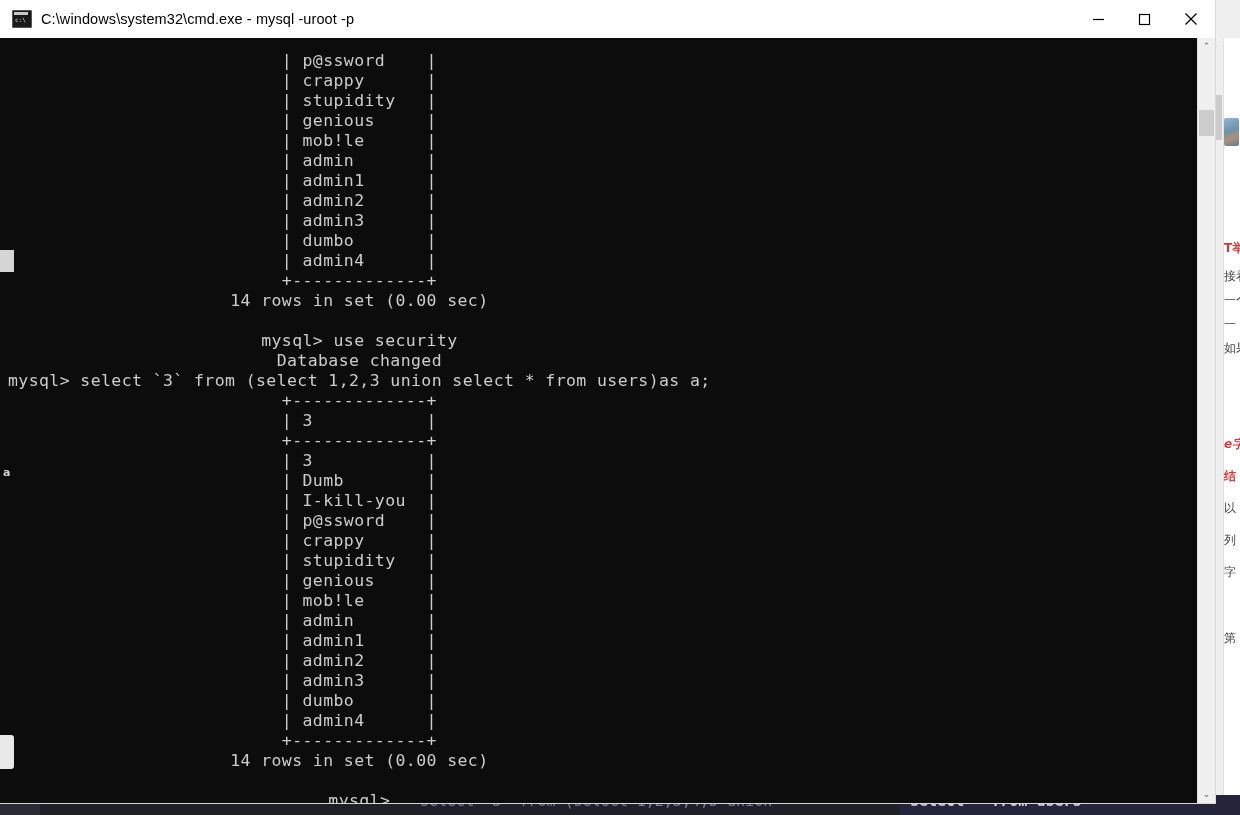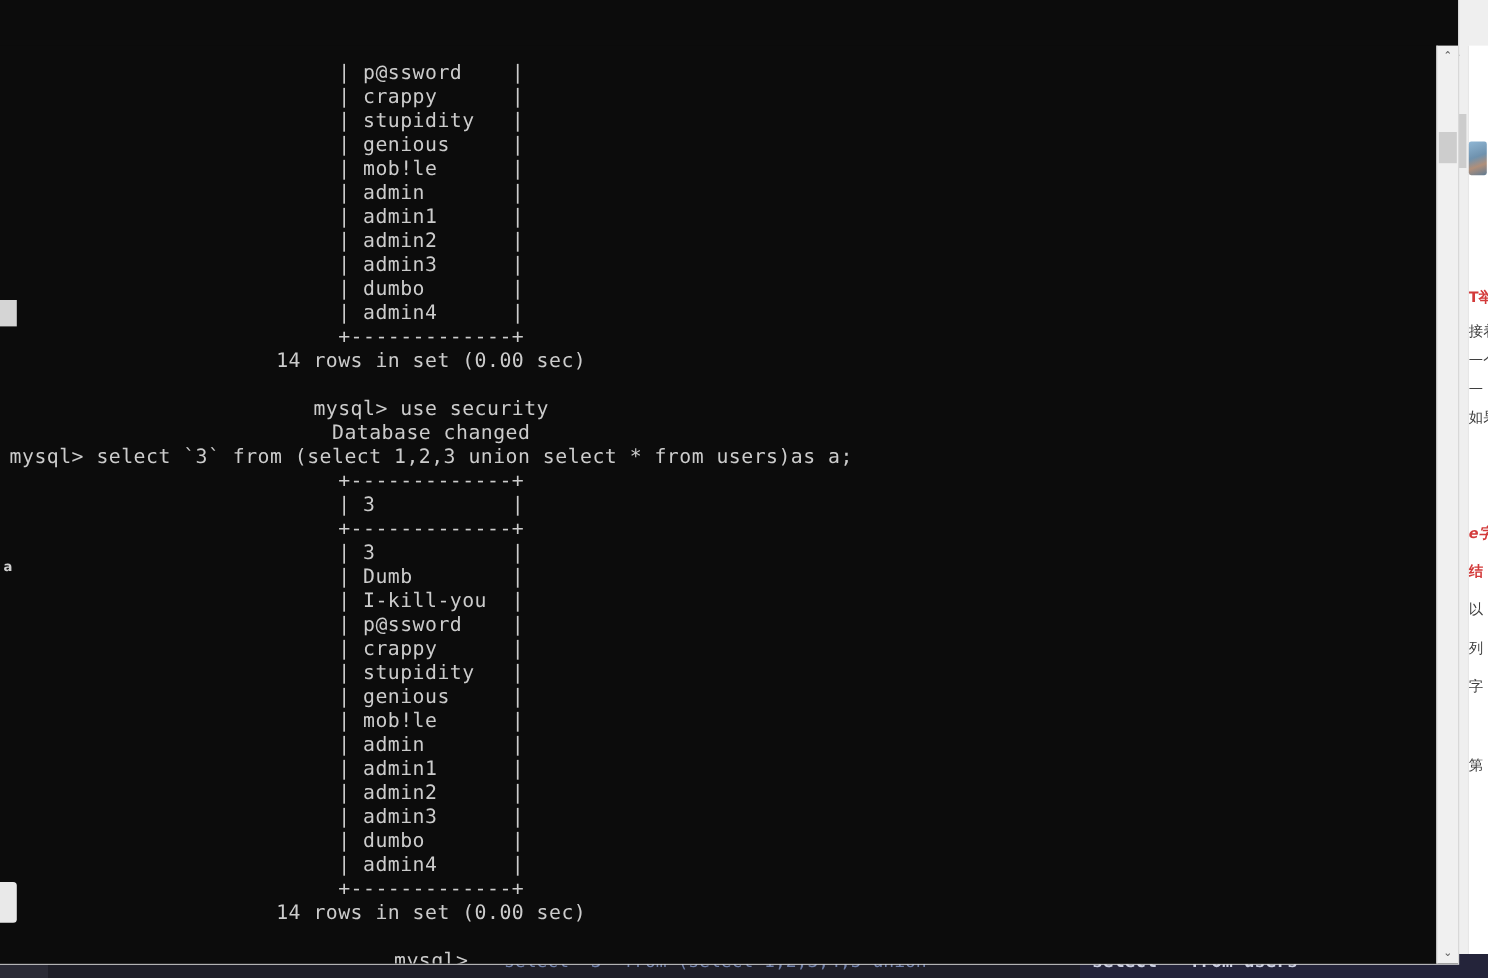--- a/index.html
+++ b/index.html
@@ -325,20 +325,42 @@
     <div class="bg-frag accent" style="top:436px;font-style:italic;">e字</div>
     <div class="bg-frag accent" style="top:468px;">结</div>
     <div class="bg-frag" style="top:500px;">以</div>
     <div class="bg-frag" style="top:532px;">列</div>
     <div class="bg-frag" style="top:564px;">字</div>
     <div class="bg-frag" style="top:630px;">第</div>
   </div>
 
   <div class="win">
 
+    <div class="titlebar">
+      <div class="tb-icon"></div>
+      <div class="tb-title">C:\windows\system32\cmd.exe - mysql  -uroot -p</div>
+      <div class="tb-spacer"></div>
+
+      <div class="tb-btn">
+        <svg width="13" height="13" viewBox="0 0 13 13" aria-hidden="true">
+          <line x1="1" y1="6.5" x2="12" y2="6.5" stroke="#000" stroke-width="1.2"></line>
+        </svg>
+      </div>
+      <div class="tb-btn">
+        <svg width="13" height="13" viewBox="0 0 13 13" aria-hidden="true">
+          <rect x="1.5" y="1.5" width="10" height="10" fill="none" stroke="#000" stroke-width="1.2"></rect>
+        </svg>
+      </div>
+      <div class="tb-btn close-btn">
+        <svg width="14" height="14" viewBox="0 0 14 14" aria-hidden="true">
+          <line x1="1.5" y1="1.5" x2="12.5" y2="12.5" stroke="#000" stroke-width="1.2"></line>
+          <line x1="12.5" y1="1.5" x2="1.5" y2="12.5" stroke="#000" stroke-width="1.2"></line>
+        </svg>
+      </div>
+    </div>
 
     <div class="term-body">
       <pre class="term-text">| p@ssword    |
 | crappy      |
 | stupidity   |
 | genious     |
 | mob!le      |
 | admin       |
 | admin1      |
 | admin2      |

